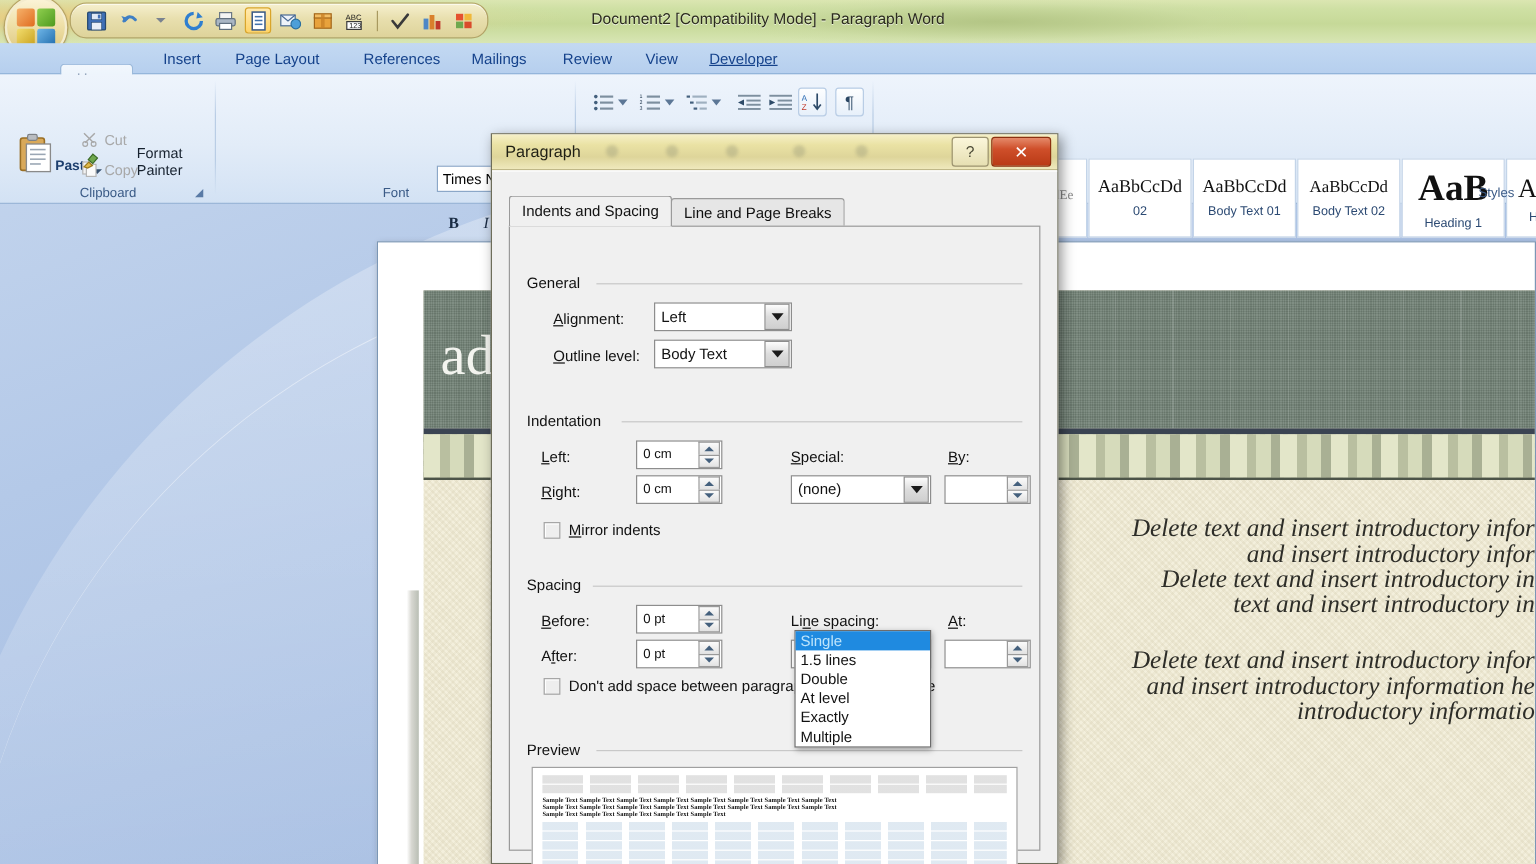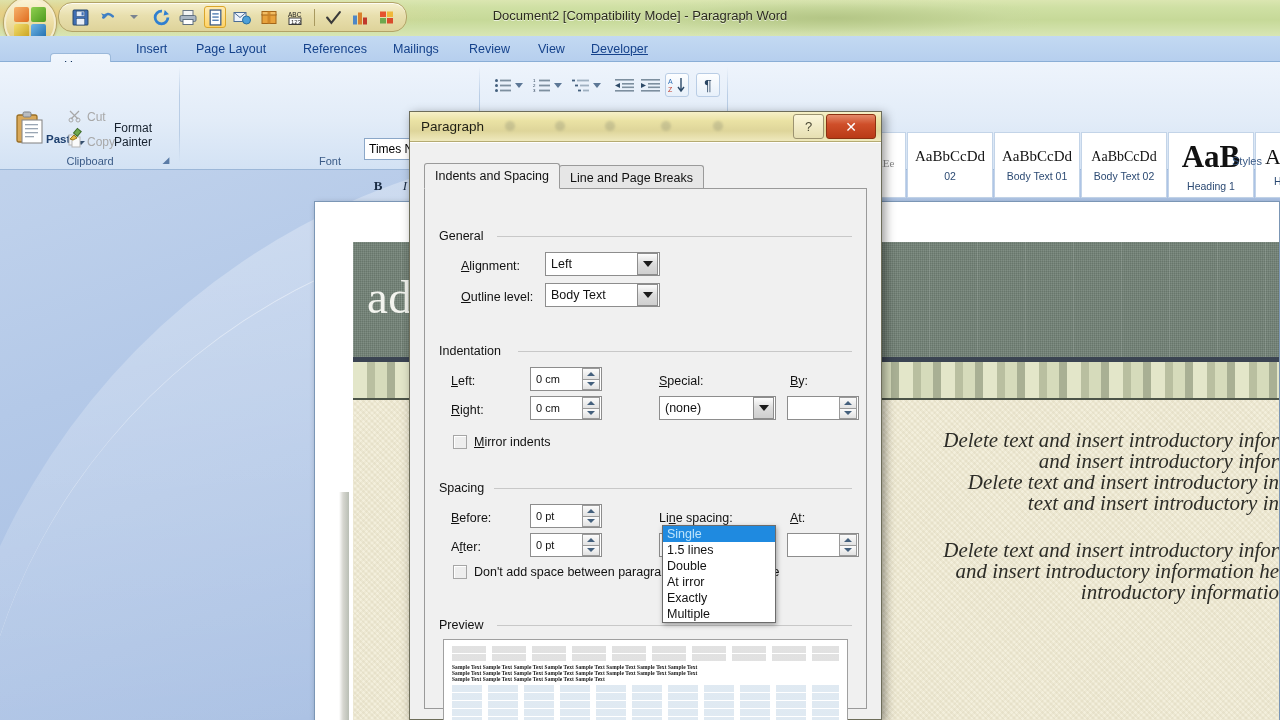--- a/index.html
+++ b/index.html
@@ -957,18 +957,18 @@
         </div>
 
       </div>
     </div>
   </div>
 
   <div id="line-spacing-dropdown">
     <div class="ddopt selected">Single</div>
     <div class="ddopt">1.5 lines</div>
     <div class="ddopt">Double</div>
-    <div class="ddopt">At irror</div>
+    <div class="ddopt">At level</div>
     <div class="ddopt">Exactly</div>
     <div class="ddopt">Multiple</div>
   </div>
 
 </div>
 
 </body></html>

